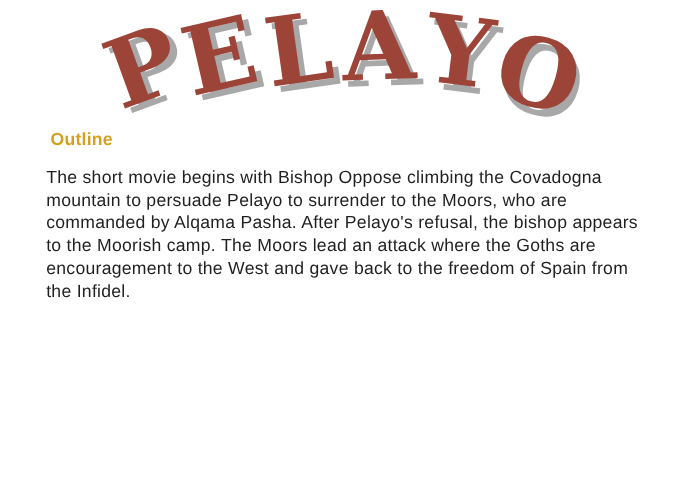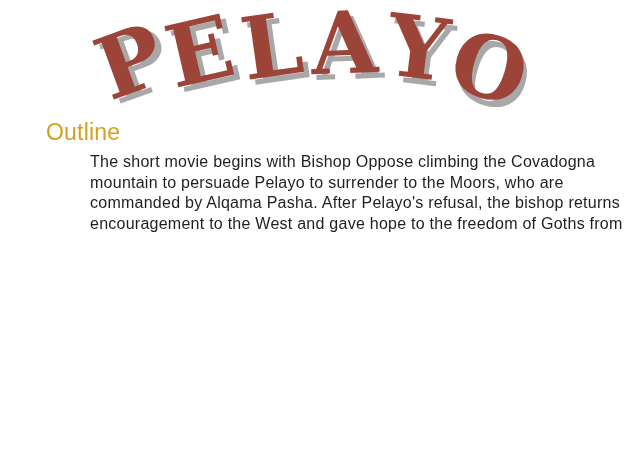--- a/index.html
+++ b/index.html
@@ -42,54 +42,55 @@
   .title-letter.l-l { transform: rotate(-8deg)  translateY(3px);  }
   .title-letter.l-a { transform: rotate(-2deg)  translateY(0px);  }
   .title-letter.l-y { transform: rotate(7deg)   translateY(5px);  }
   .title-letter.l-o { transform: rotate(16deg)  translateY(26px); }
 
   
   .outline-heading {
     position: absolute;
     left: 46px;
     top: 119px;
-    font-size: 23px;
-    font-weight: 400;
+    font-size: 16px;
+    font-weight: 700;
     color: #d5a021;
     letter-spacing: 0.2px;
   }
 
   
   .outline-body {
     position: absolute;
     left: 42px;
     top: 152px;
     width: 565px;
     color: #1f1f1f;
     font-size: 16px;
     letter-spacing: 0.25px;
   }
   .outline-body .line {
     white-space: nowrap;
     line-height: 20.7px;
-    margin-left: 48px;
   }
 </style>
 </head>
 <body>
 
 <div class="title-arc">
   <span class="title-letter l-p">P</span>
   <span class="title-letter l-e">E</span>
   <span class="title-letter l-l">L</span>
   <span class="title-letter l-a">A</span>
   <span class="title-letter l-y">Y</span>
   <span class="title-letter l-o">O</span>
 </div>
 
 <div class="outline-heading">Outline</div>
 
 <div class="outline-body">
   <div class="line">The short movie begins with Bishop Oppose climbing the Covadogna</div>
   <div class="line">mountain to persuade Pelayo to surrender to the Moors, who are</div>
-  <div class="line">commanded by Alqama Pasha. After Pelayo's refusal, the bishop returns</div>
-  <div class="line">encouragement to the West and gave hope to the freedom of Goths from</div>
+  <div class="line">commanded by Alqama Pasha. After Pelayo's refusal, the bishop appears</div>
+  <div class="line">to the Moorish camp. The Moors lead an attack where the Goths are</div>
+  <div class="line">encouragement to the West and gave back to the freedom of Spain from</div>
+  <div class="line">the Infidel.</div>
 </div>
 
 </body></html>

